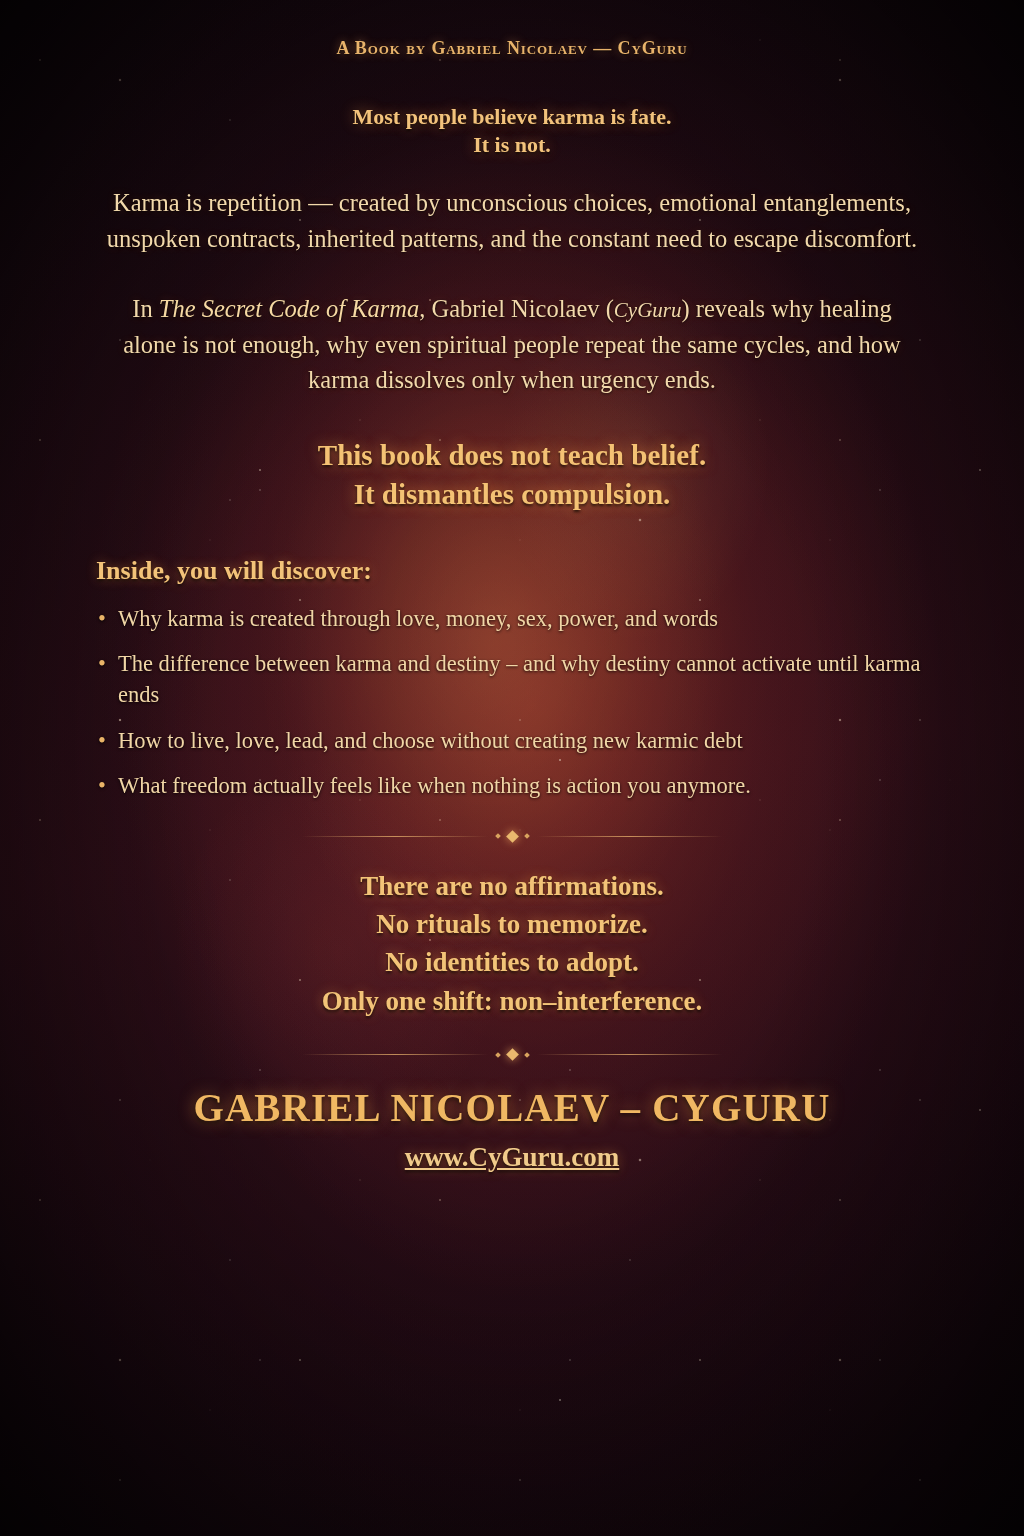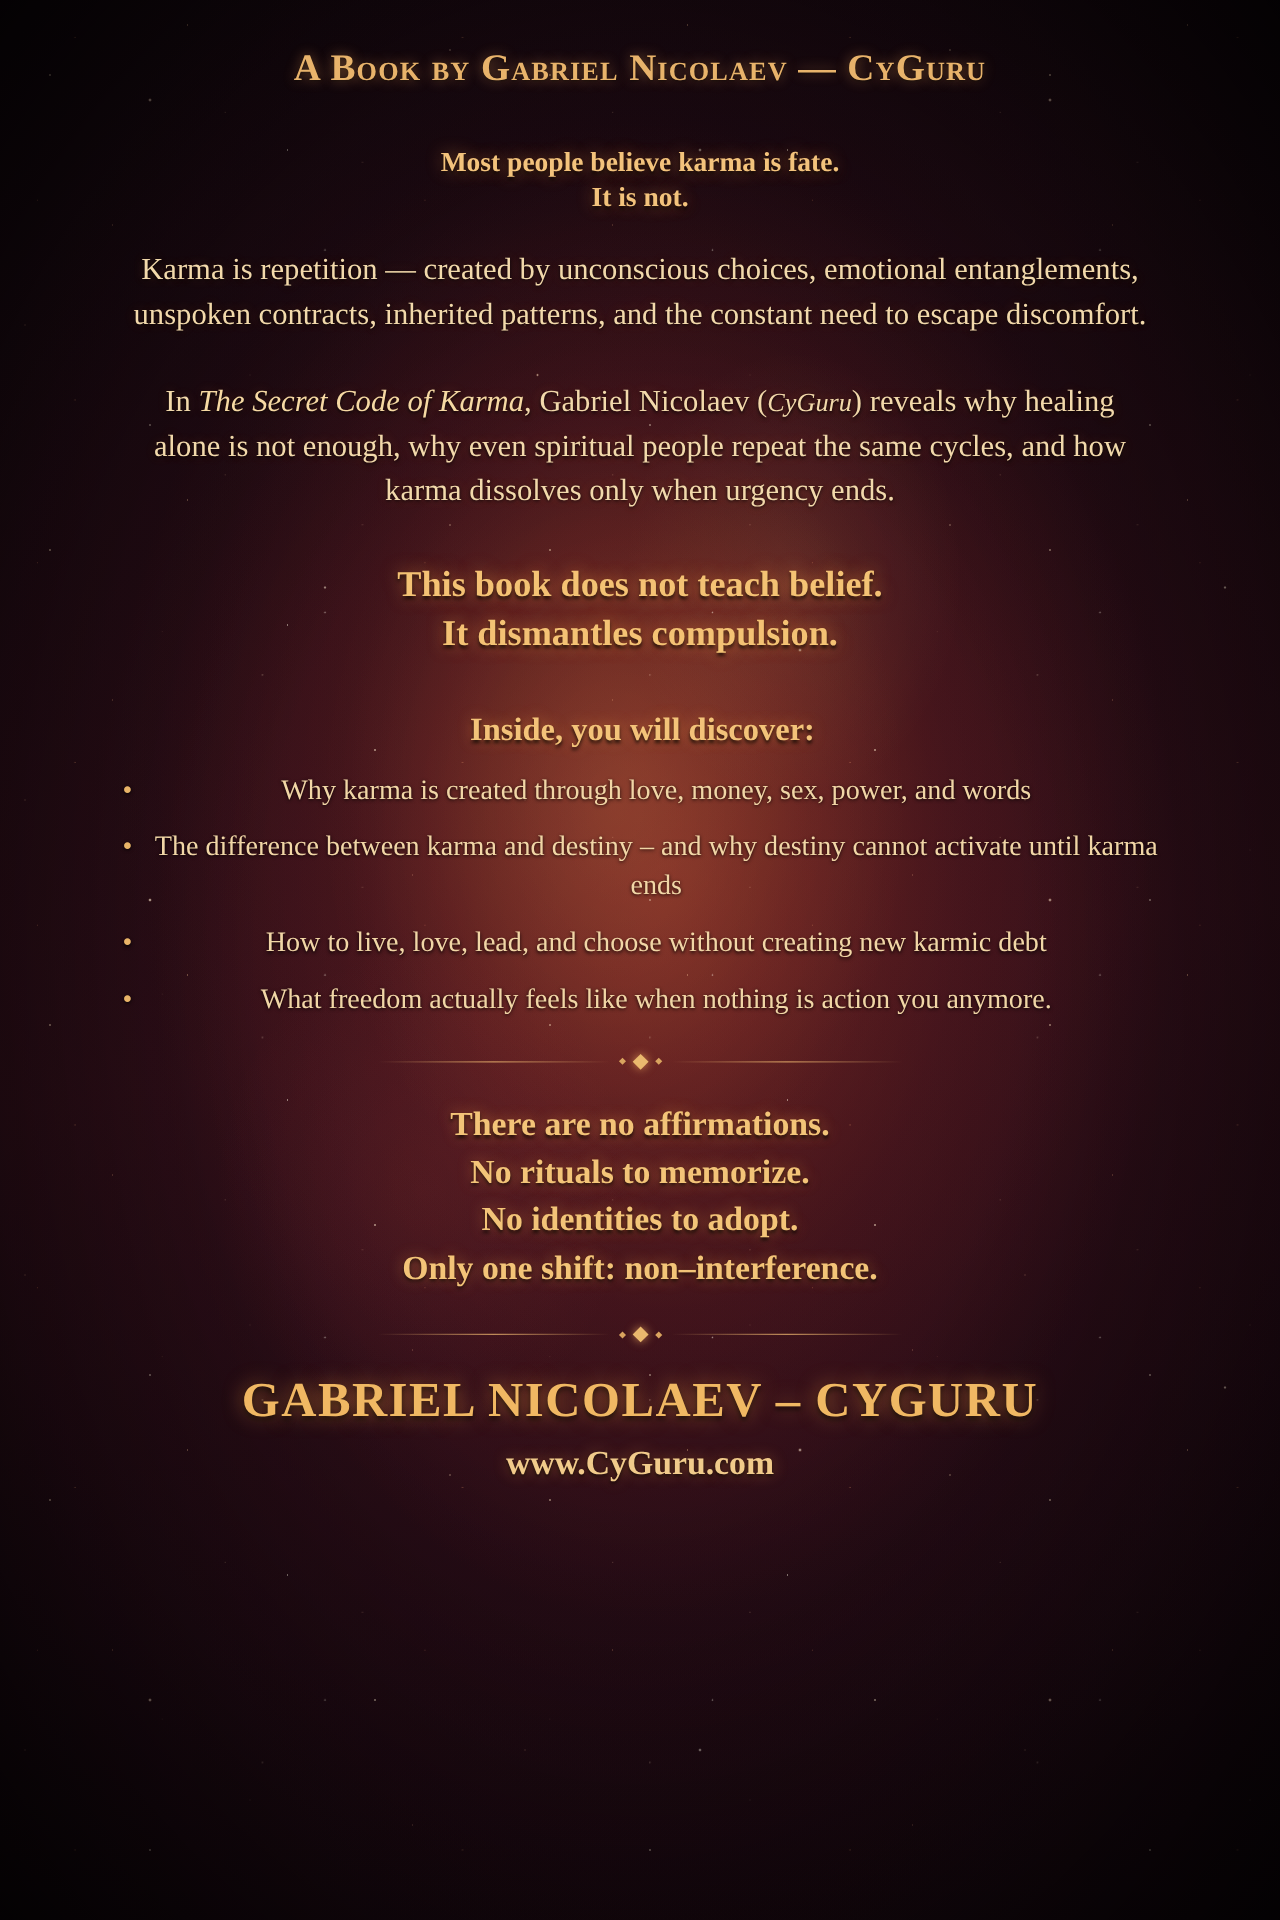--- a/index.html
+++ b/index.html
@@ -93,21 +93,21 @@
     z-index: 5;
     padding: 38px 58px 40px 58px;
     box-sizing: border-box;
     height: 100%;
     text-align: center;
     color: #f0c988;
   }
 
   .byline {
     font-variant: small-caps;
-    font-size: 30px;
+    font-size: 18px;
     letter-spacing: 0.9px;
     color: #e8b36b;
     text-shadow: 0 0 10px rgba(255,170,90,0.45), 0 1px 2px rgba(0,0,0,0.8);
     margin-bottom: 44px;
     font-weight: 700;
   }
 
   .hook {
     font-size: 22px;
     font-weight: 700;
@@ -136,21 +136,21 @@
   .statement {
     font-size: 29px;
     font-weight: 700;
     line-height: 1.34;
     color: #f4c274;
     text-shadow: 0 0 14px rgba(255,160,70,0.5), 0 2px 3px rgba(0,0,0,0.85);
     margin-bottom: 42px;
   }
 
   .inside-block {
-    text-align: center;
+    text-align: left;
     max-width: 840px;
     margin: 0 auto;
   }
   .inside-title {
     font-size: 26px;
     font-weight: 700;
     color: #f3c379;
     text-shadow: 0 0 12px rgba(255,160,70,0.45), 0 2px 3px rgba(0,0,0,0.85);
     margin: 0 0 18px 4px;
   }
@@ -219,20 +219,21 @@
     color: #f0b863;
     text-shadow: 0 0 16px rgba(255,160,70,0.55), 0 2px 4px rgba(0,0,0,0.9);
     margin-top: 12px;
     margin-bottom: 12px;
   }
   .website {
     font-size: 27px;
     font-weight: 700;
     color: #f1cb8b;
     text-shadow: 0 0 12px rgba(255,160,70,0.4), 0 2px 3px rgba(0,0,0,0.85);
+    text-decoration: underline;
   }
 </style>
 </head>
 <body>
 
 <div id="cover">
   <div class="stars stars-a"></div>
   <div class="stars stars-b"></div>
   <div class="stars stars-c"></div>
   <div class="nebula-glow"></div>

